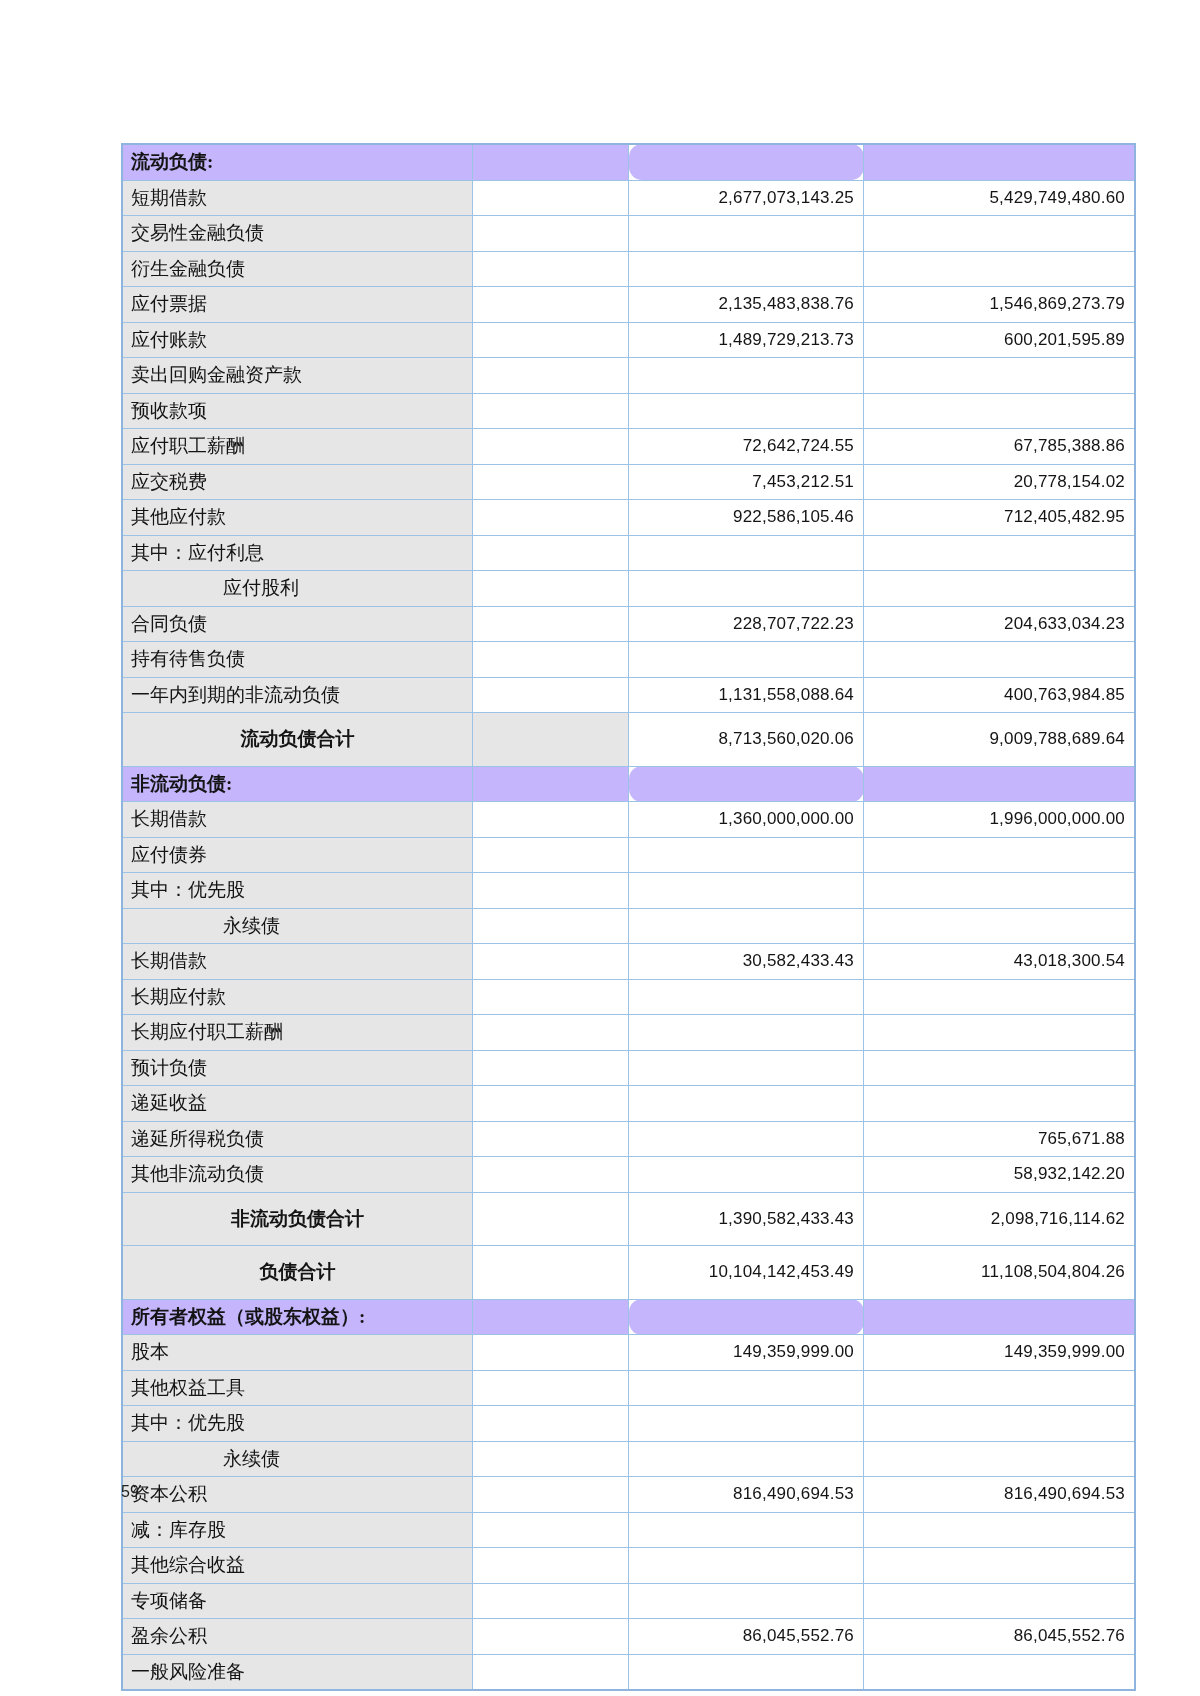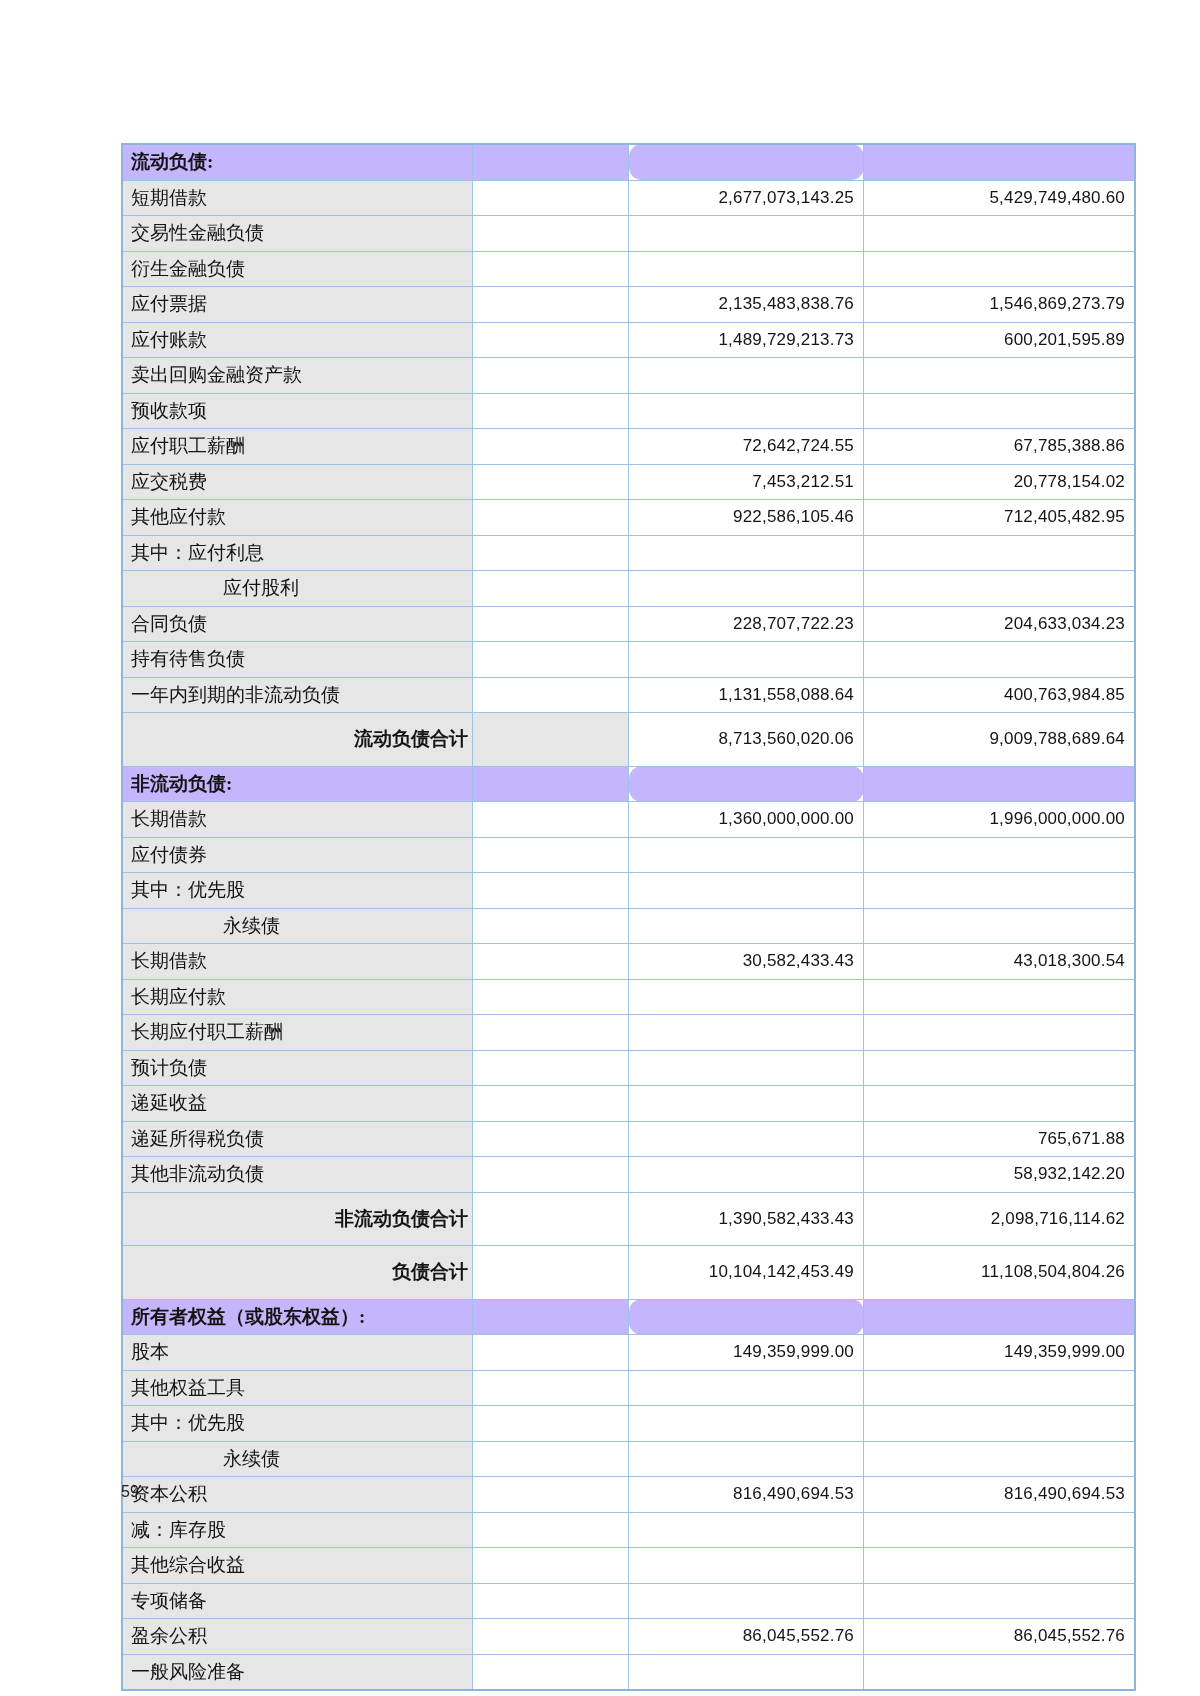--- a/index.html
+++ b/index.html
@@ -38,21 +38,21 @@
   td.c-num{
     background:#ffffff;
     text-align:right;
     font-family:"Liberation Sans","DejaVu Sans",sans-serif;
     font-size:17px;
     padding:0 9px;
     letter-spacing:0.2px;
   }
   tr.r-section td{background:#c4b5fd;margin-top:37px;}
   tr.r-section td.c-label{font-weight:bold;}
-  tr.r-total td.c-label{font-weight:bold;text-align:right;padding:10px 4px;}
+  tr.r-total td.c-label{font-weight:bold;text-align:center;padding:10px 4px;}
   tr.r-total.note-shaded td.c-note{background:#e6e6e6;}
   tr.r-indent td.c-label{padding-left:100px;}
 
   .page-number{
     position:absolute;
     left:121px;top:1483px;width:954px;
     font-family:"Liberation Sans","DejaVu Sans",sans-serif;
     font-size:16px;
     color:#222222;
   }

